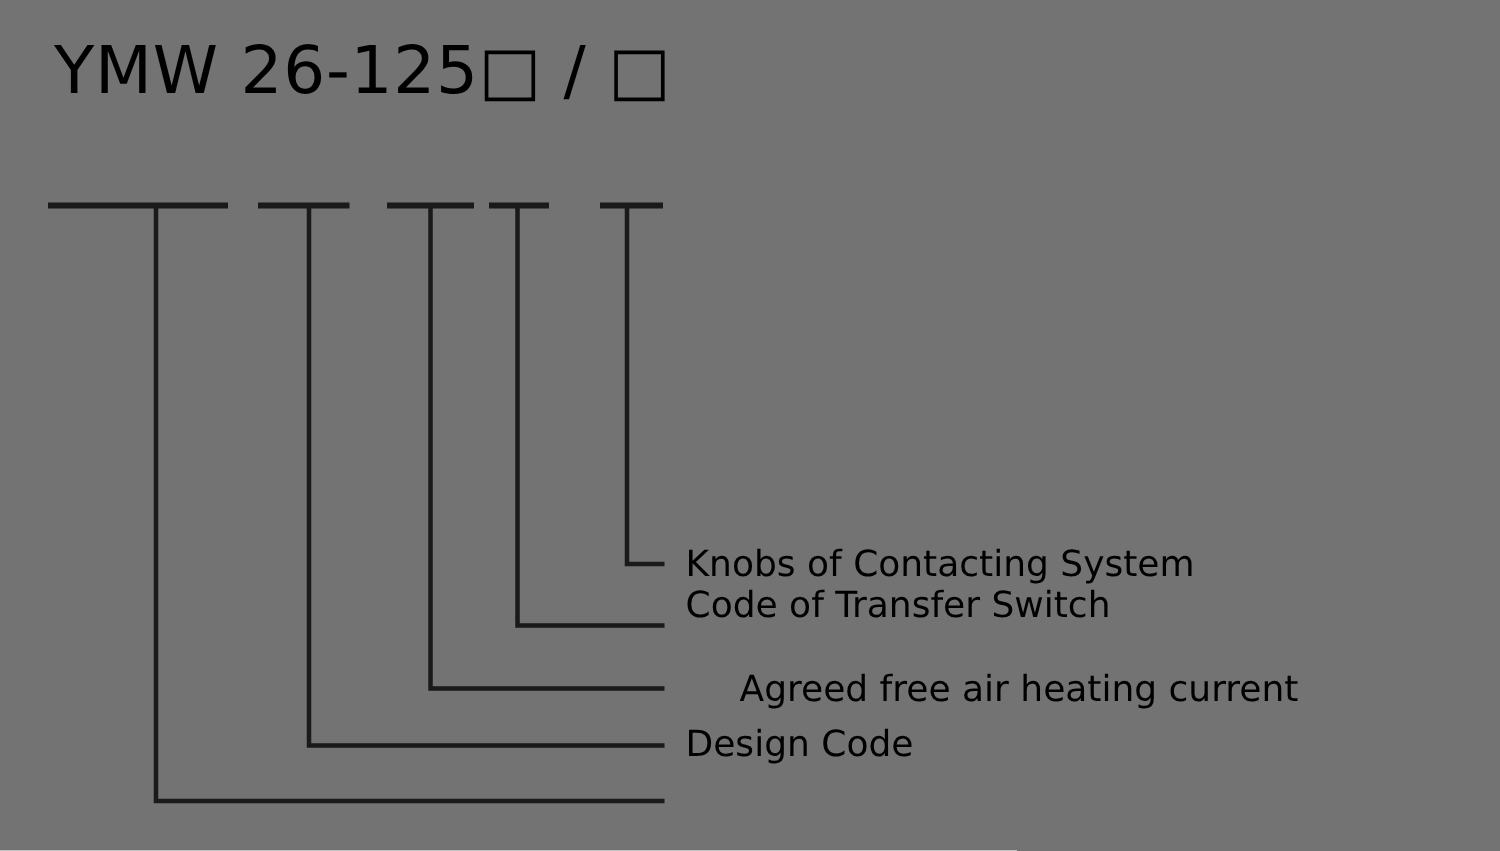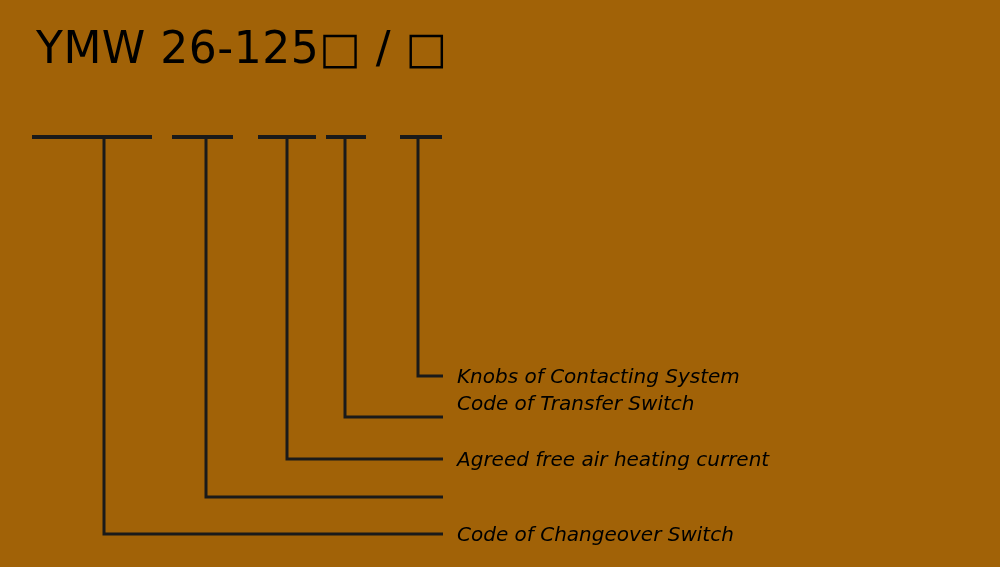--- a/index.html
+++ b/index.html
@@ -9,21 +9,21 @@
     background: #ffffff;
   }
   body {
     font-family: "DejaVu Sans", "Liberation Sans", sans-serif;
     color: #1a1a1a;
   }
   #stage {
     position: relative;
     width: 1000px;
     height: 567px;
-    background: #a16207;
+    background: #737373;
     overflow: hidden;
   }
 
   
   .code-line {
     position: absolute;
     left: 36px;
     font-size: 44px;
     line-height: 44px;
     letter-spacing: 0.5px;
@@ -40,29 +40,28 @@
     left: 0;
     top: 0;
     width: 1000px;
     height: 567px;
   }
 
   
   .label {
     position: absolute;
     left: 457px;
-    font-size: 20px;
+    font-size: 24px;
     line-height: 30px;
     white-space: nowrap;
     color: #000000;
-    font-style: italic;
   }
   #label-0 { top: 361px; }
   #label-1 { top: 388px; }
-  #label-2 { top: 444px; }
+  #label-2 { top: 444px; margin-left: 36px; }
   #label-3 { top: 481px; }
   #label-4 { top: 519px; }
 </style>
 </head>
 <body>
 
 <div id="stage">
 
   <div class="code-line" id="code-line-1">YMW 26-125□ / □</div>
 
@@ -83,16 +82,16 @@
         <path d="M 418 137 L 418 376 L 443 376"></path>
       </g>
   </svg>
 
   <div class="label" id="label-0">Knobs of Contacting System</div>
 
   <div class="label" id="label-1">Code of Transfer Switch</div>
 
   <div class="label" id="label-2">Agreed free air heating current</div>
 
+  <div class="label" id="label-3">Design Code</div>
 
-  <div class="label" id="label-4">Code of Changeover Switch</div>
 
 </div>
 
 </body></html>

